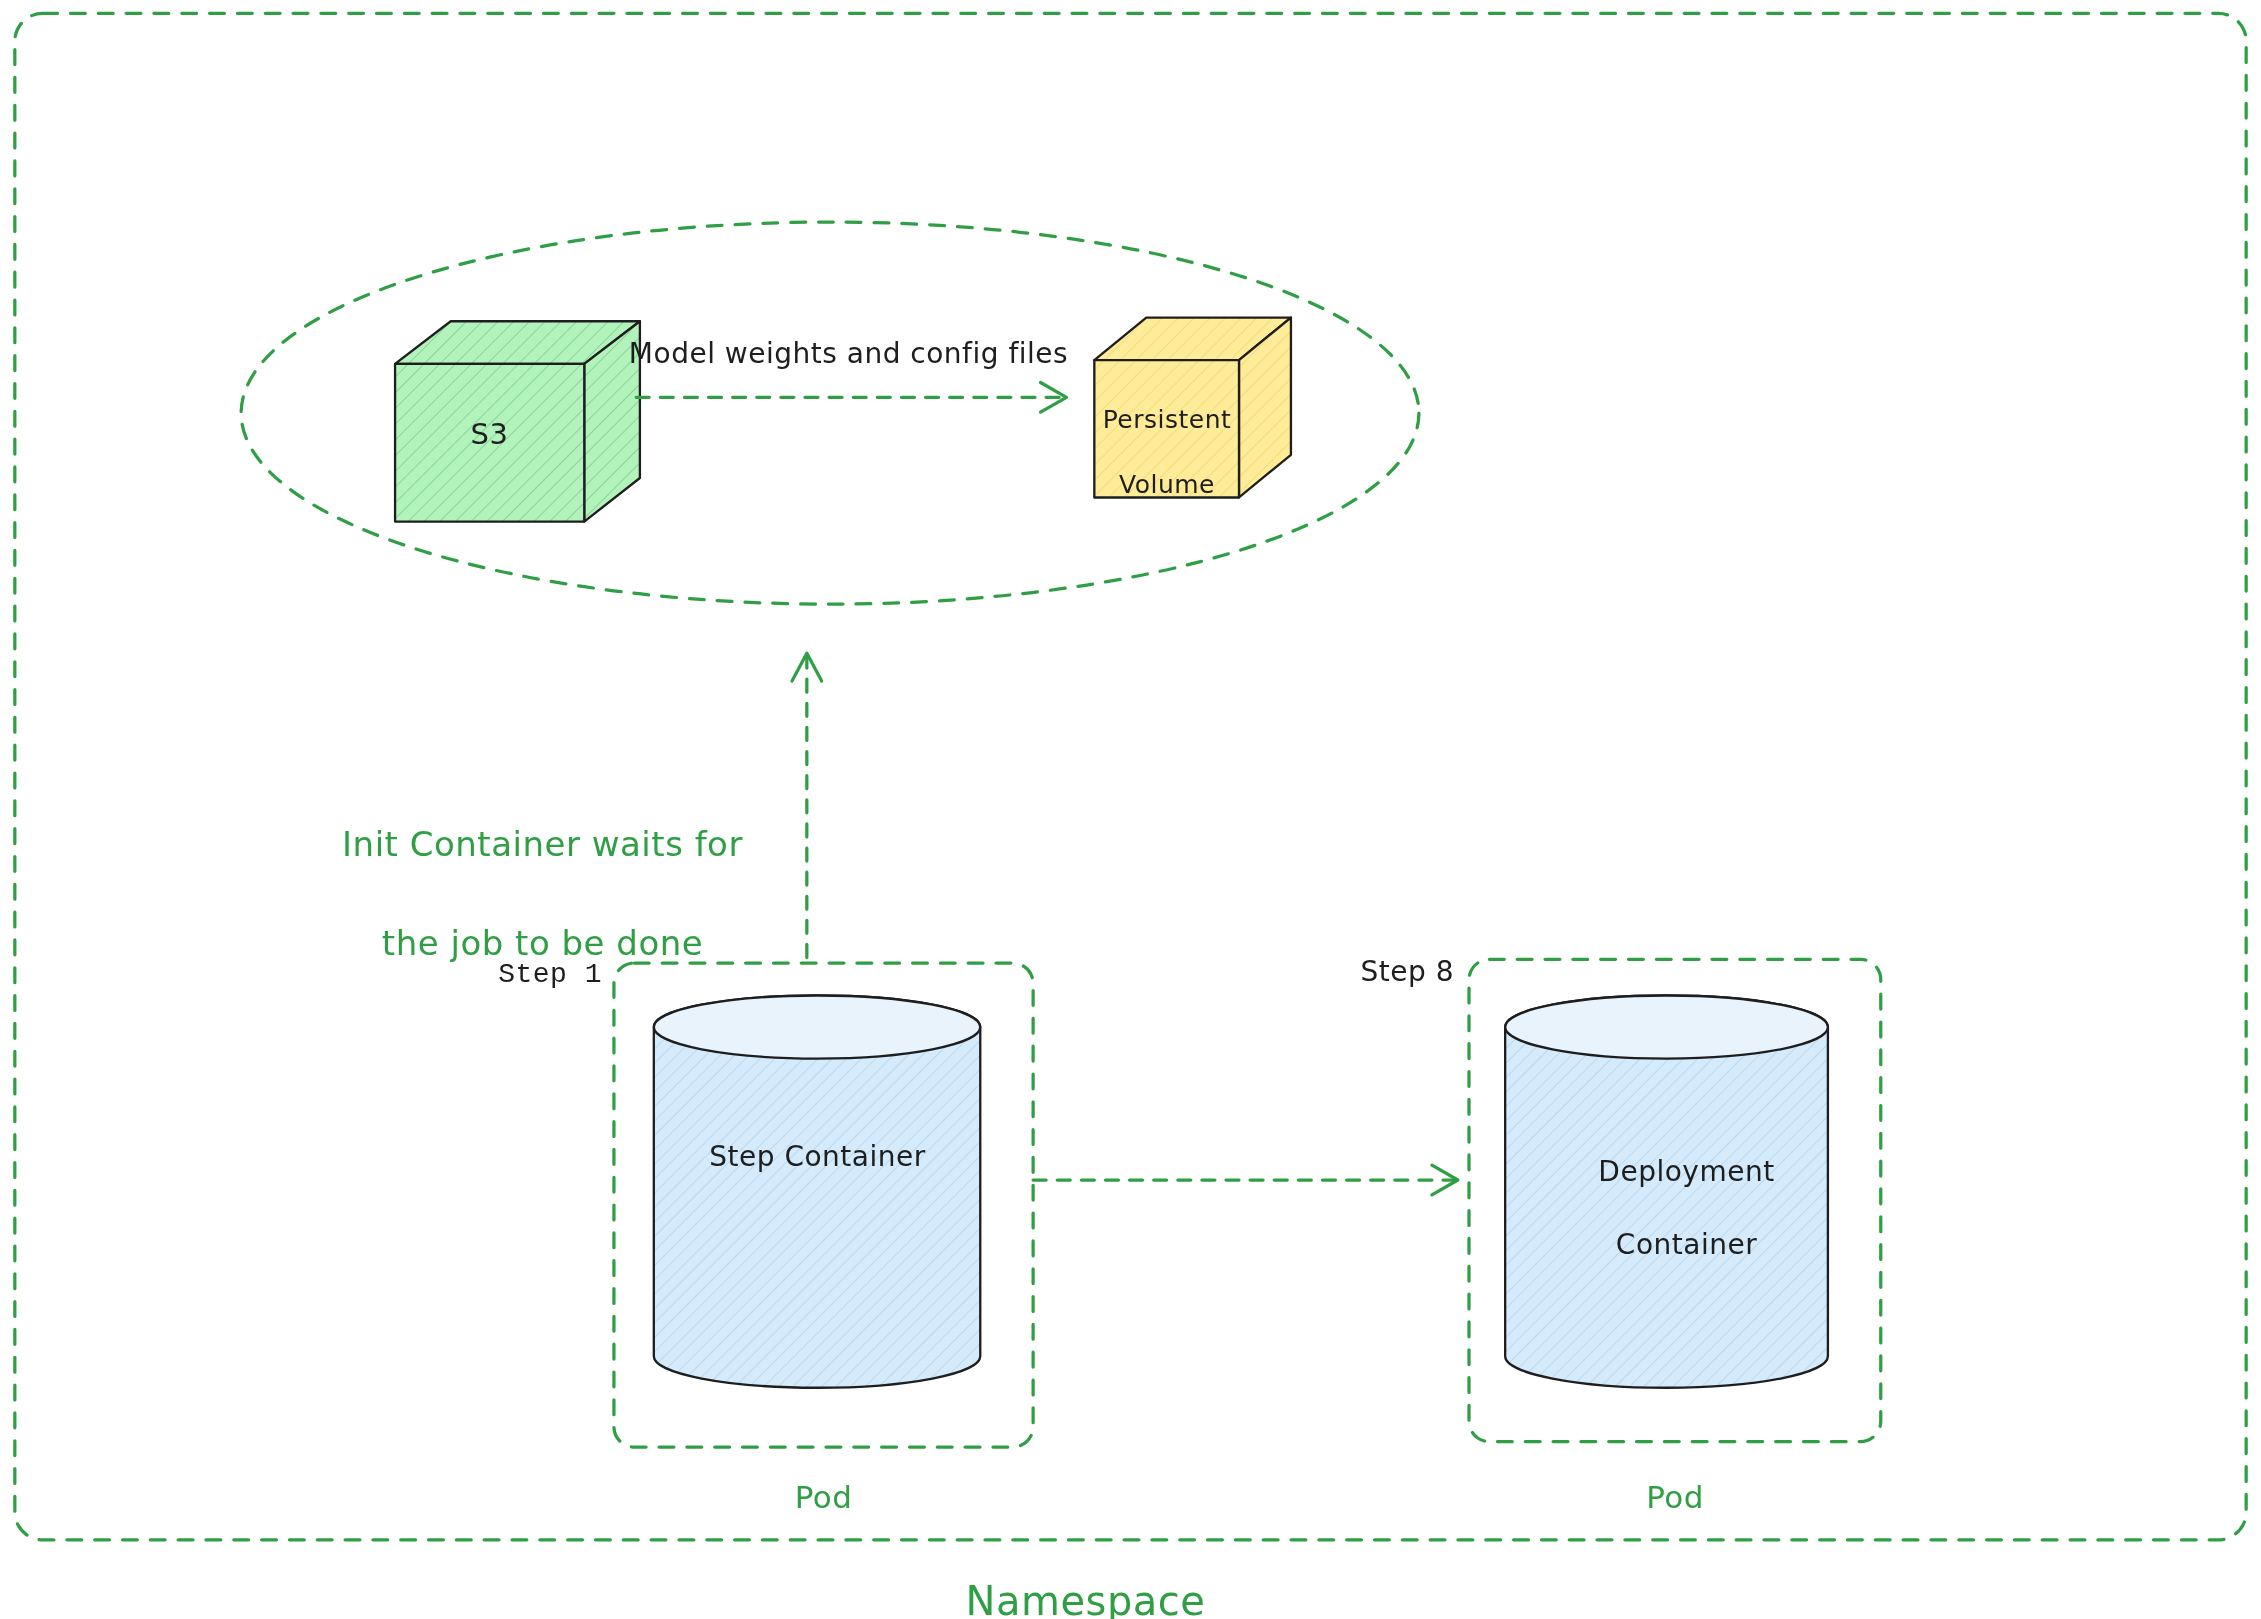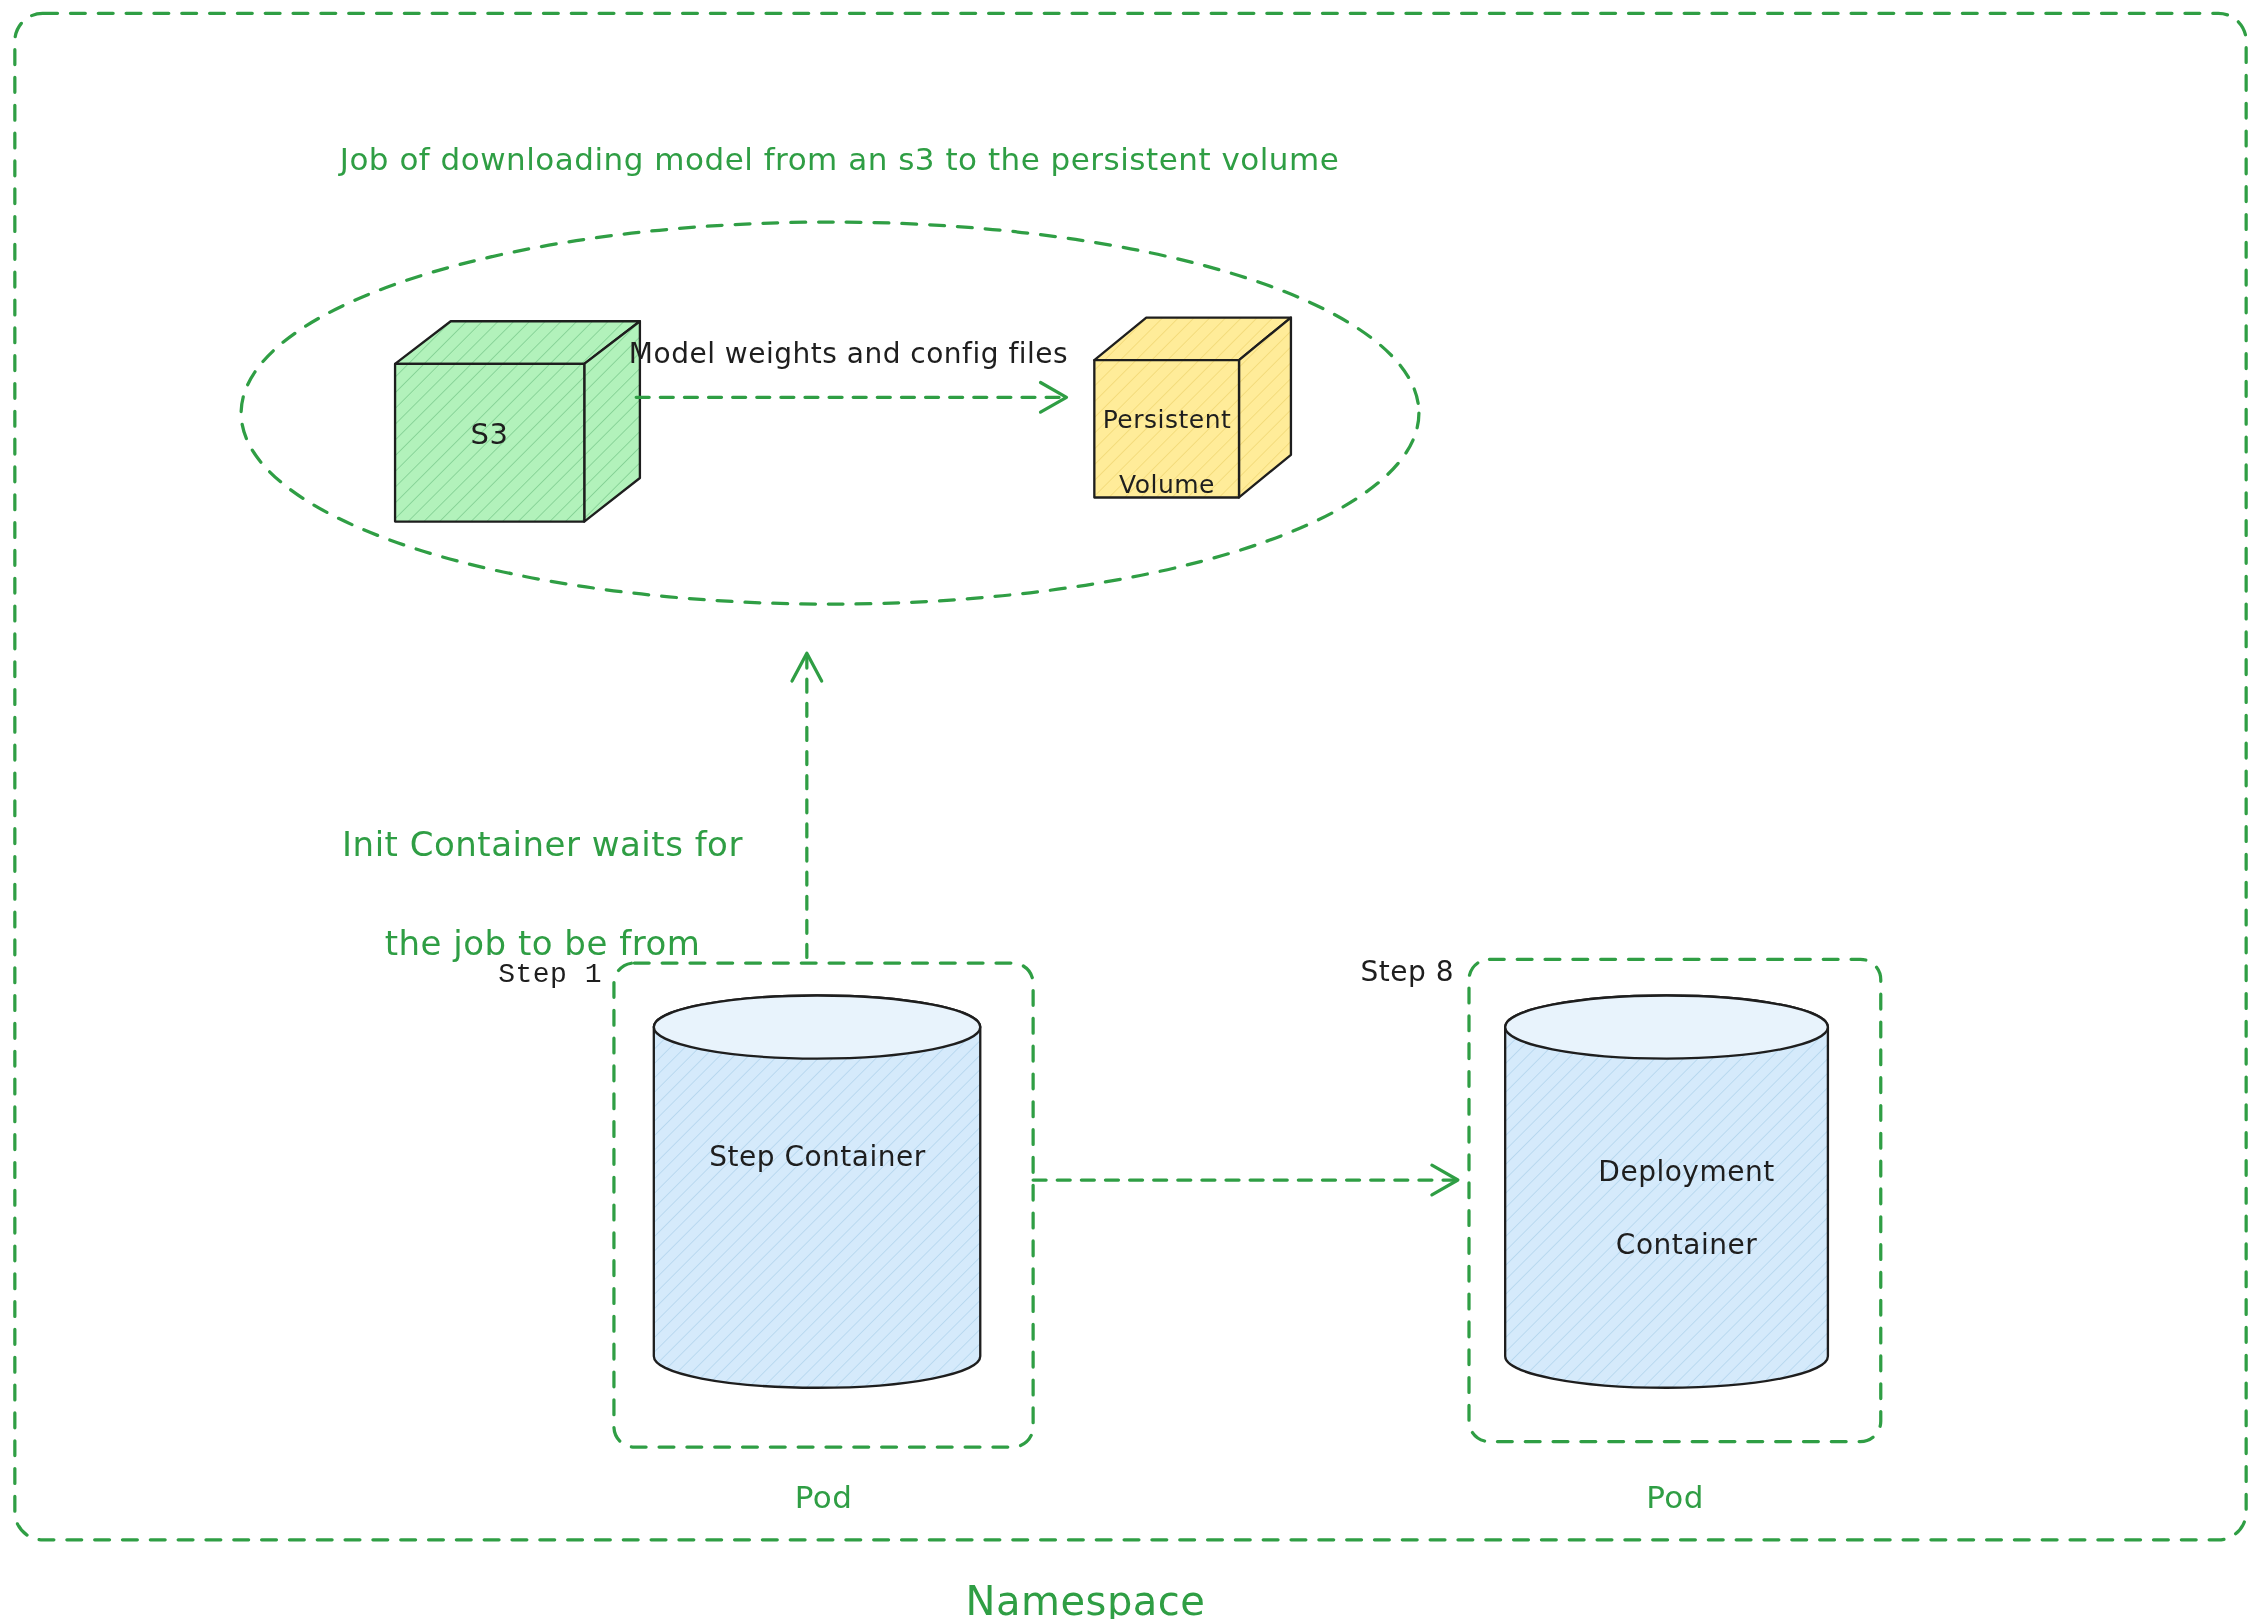--- a/index.html
+++ b/index.html
@@ -95,34 +95,33 @@
       <path d="M1623,1107 A174,34 0 0 1 1971,1107 L1971,1462 A174,34 0 0 1 1623,1462 Z" fill="url(#patBlue)"></path>
       <ellipse cx="1797" cy="1107" rx="174" ry="34" fill="#e8f3fc"></ellipse>
     </g>
 
     <g stroke="#2f9e44" stroke-width="3.5" fill="none" stroke-linecap="round" stroke-linejoin="round">
       <path d="M1114,1272 L1572,1272" stroke-dasharray="14 12"></path>
       <polyline points="1544,1256 1572,1272 1544,1288"></polyline>
     </g>
   </svg>
 
-  <div class="txt green center hand" style="left:283px; top:139px; width:1113px; font-size:31px;">Job of downloading model from an s3 to the persistent volume</div>
 
   <div class="txt ink center hand" style="left:612px; top:336px; width:473px; font-size:28px;">Model weights and config files</div>
 
   <div class="txt ink center hand" style="left:395px; top:416px; width:189px; font-size:29px;">S3</div>
 
   <div class="txt ink center hand" style="left:1091px; top:371px; width:152px; font-size:25px;">
     <span>Persistent</span>
     <span>Volume</span>
   </div>
 
   <div class="txt green center hand" style="left:292px; top:771px; width:501px; font-size:34px; line-height:1.45;">
     <span>Init Container waits for</span>
-    <span>the job to be from</span>
+    <span>the job to be done</span>
   </div>
 
   <div class="txt ink right hand" style="left:468px; top:957px; width:134px; font-size:28px;font-family:Liberation Mono, monospace;">Step 1</div>
 
   <div class="txt ink right hand" style="left:1320px; top:954px; width:134px; font-size:28px;">Step 8</div>
 
   <div class="txt ink center hand" style="left:654px; top:1139px; width:327px; font-size:28px;">Step Container</div>
 
   <div class="txt ink center hand" style="left:1505px; top:1118px; width:323px; font-size:28px;margin-left:20px;">
     <span>Deployment</span>

